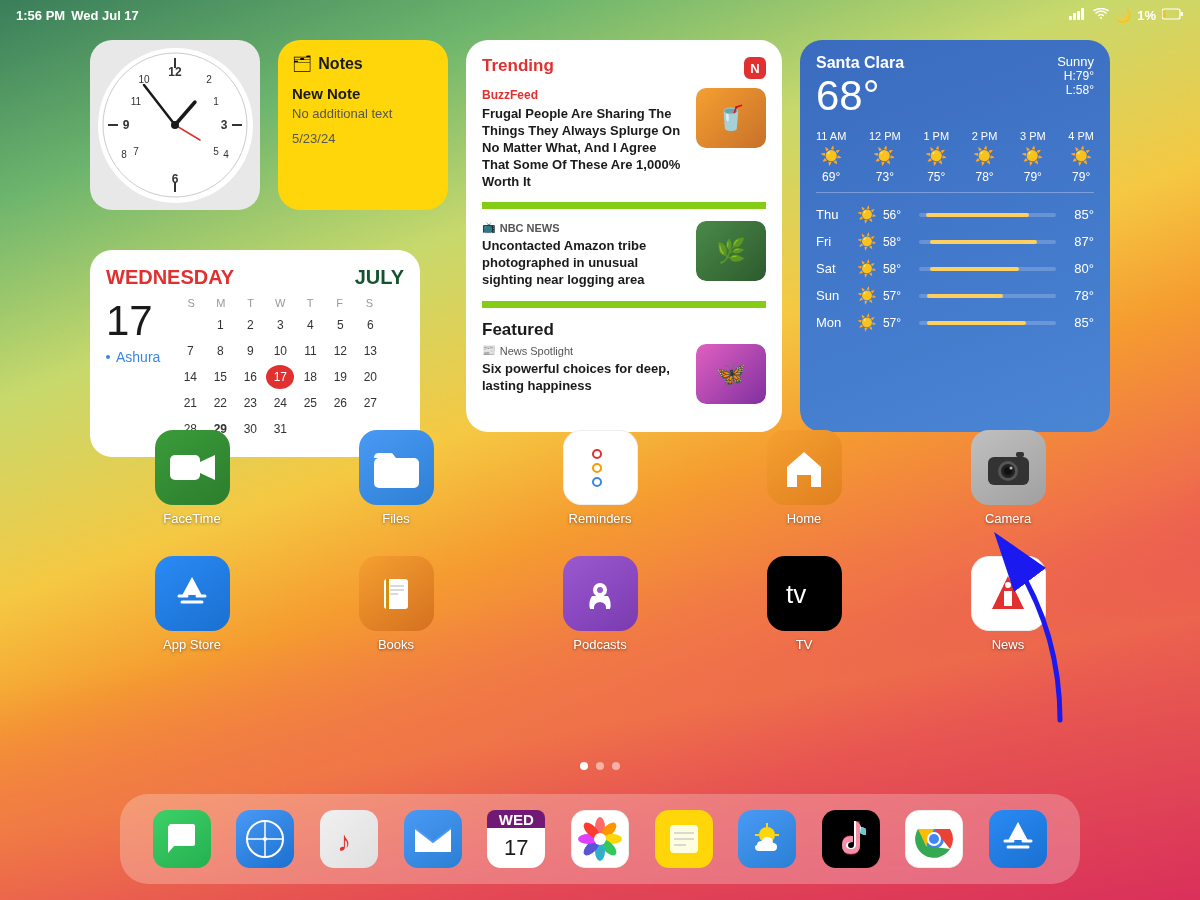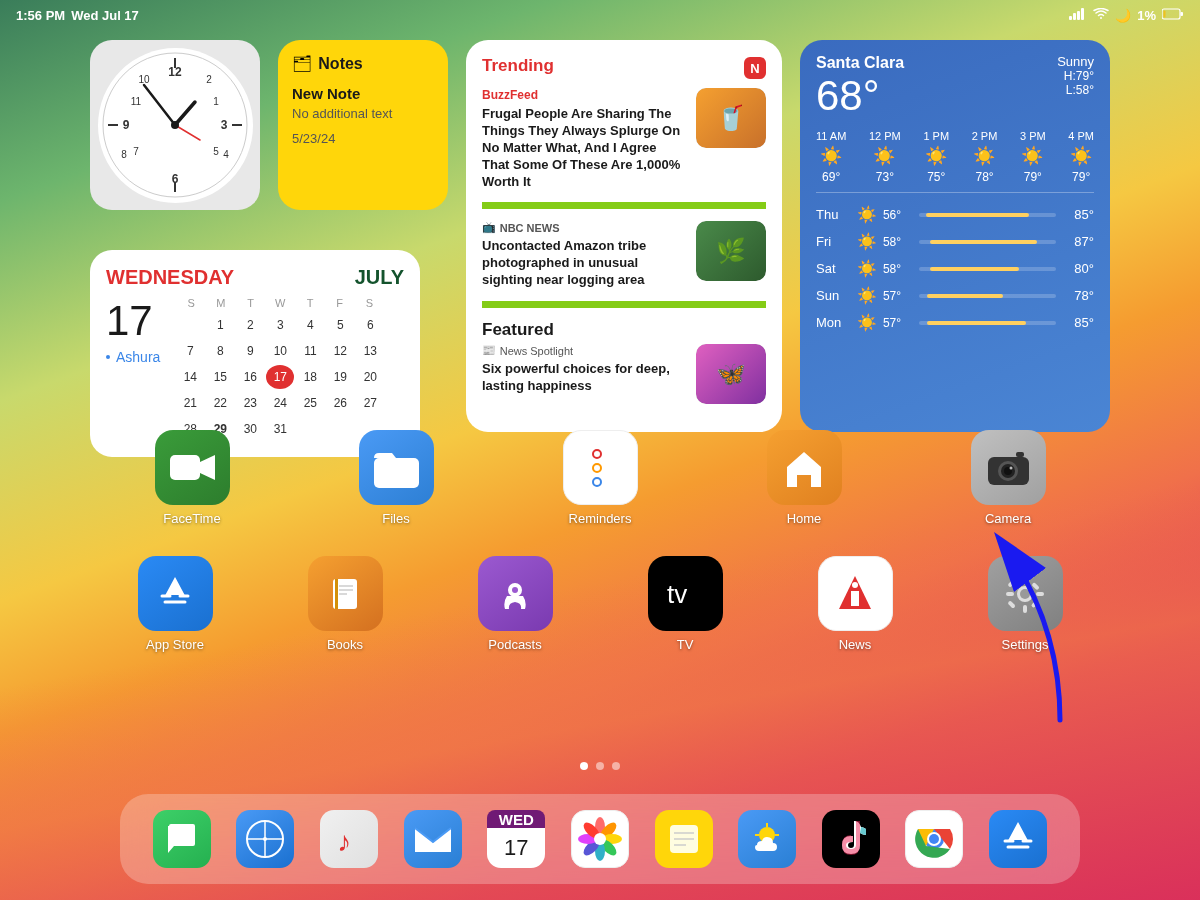--- a/index.html
+++ b/index.html
@@ -662,39 +662,20 @@
         <svg width="45" height="45" viewBox="0 0 45 45">
           <rect width="45" height="45" rx="10" fill="white"></rect>
           <polygon points="22,5 38,38 6,38" fill="#e03030"></polygon>
           <rect x="18" y="20" width="8" height="15" fill="white"></rect>
           <circle cx="22" cy="14" r="3" fill="white"></circle>
         </svg>
       </div>
       <span class="app-label">News</span>
     </div>
 
-    <div class="app-icon-wrap">
-      <div class="app-icon settings-bg">
-        <svg width="42" height="42" viewBox="0 0 42 42">
-          <circle cx="21" cy="21" r="8" fill="#ddd"></circle>
-          <circle cx="21" cy="21" r="5" fill="#999"></circle>
-          <g fill="#ddd">
-            <rect x="19" y="2" width="4" height="8" rx="2"></rect>
-            <rect x="19" y="32" width="4" height="8" rx="2"></rect>
-            <rect x="2" y="19" width="8" height="4" rx="2"></rect>
-            <rect x="32" y="19" width="8" height="4" rx="2"></rect>
-            <rect x="7" y="7" width="4" height="8" rx="2" transform="rotate(45 9 9)"></rect>
-            <rect x="29" y="27" width="4" height="8" rx="2" transform="rotate(45 31 31)"></rect>
-            <rect x="27" y="7" width="4" height="8" rx="2" transform="rotate(-45 33 9)"></rect>
-            <rect x="7" y="27" width="4" height="8" rx="2" transform="rotate(-45 9 33)"></rect>
-          </g>
-        </svg>
-      </div>
-      <span class="app-label">Settings</span>
-    </div>
   </div>
 </div>
 
 <div class="blue-arrow">
   <svg width="160" height="220" viewBox="0 0 160 220">
     <defs>
       <marker id="arrowhead" markerWidth="12" markerHeight="8" refX="10" refY="4" orient="auto">
         <polygon points="0 0, 12 4, 0 8" fill="#1a1af0"></polygon>
       </marker>
     </defs>

